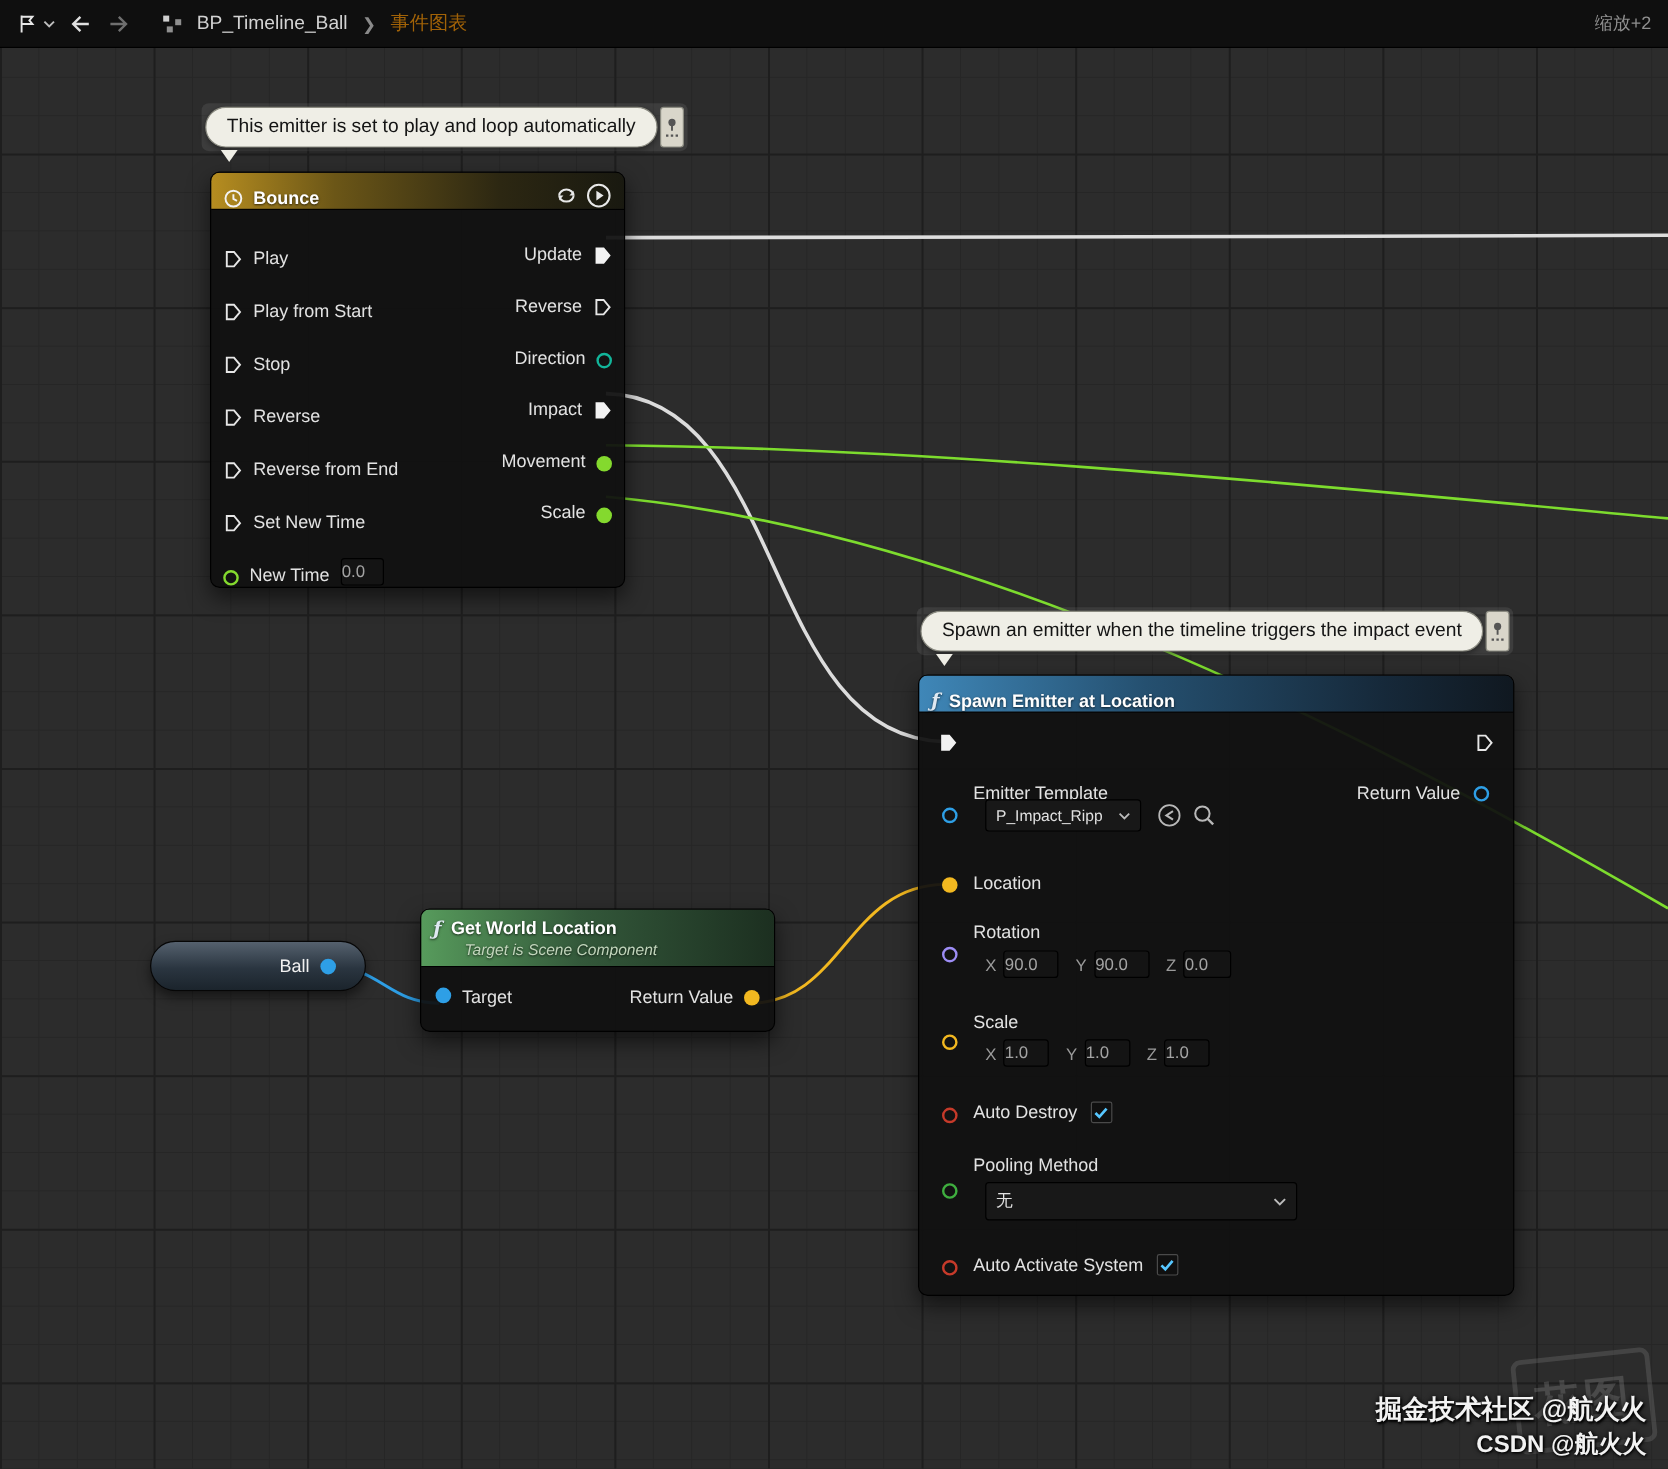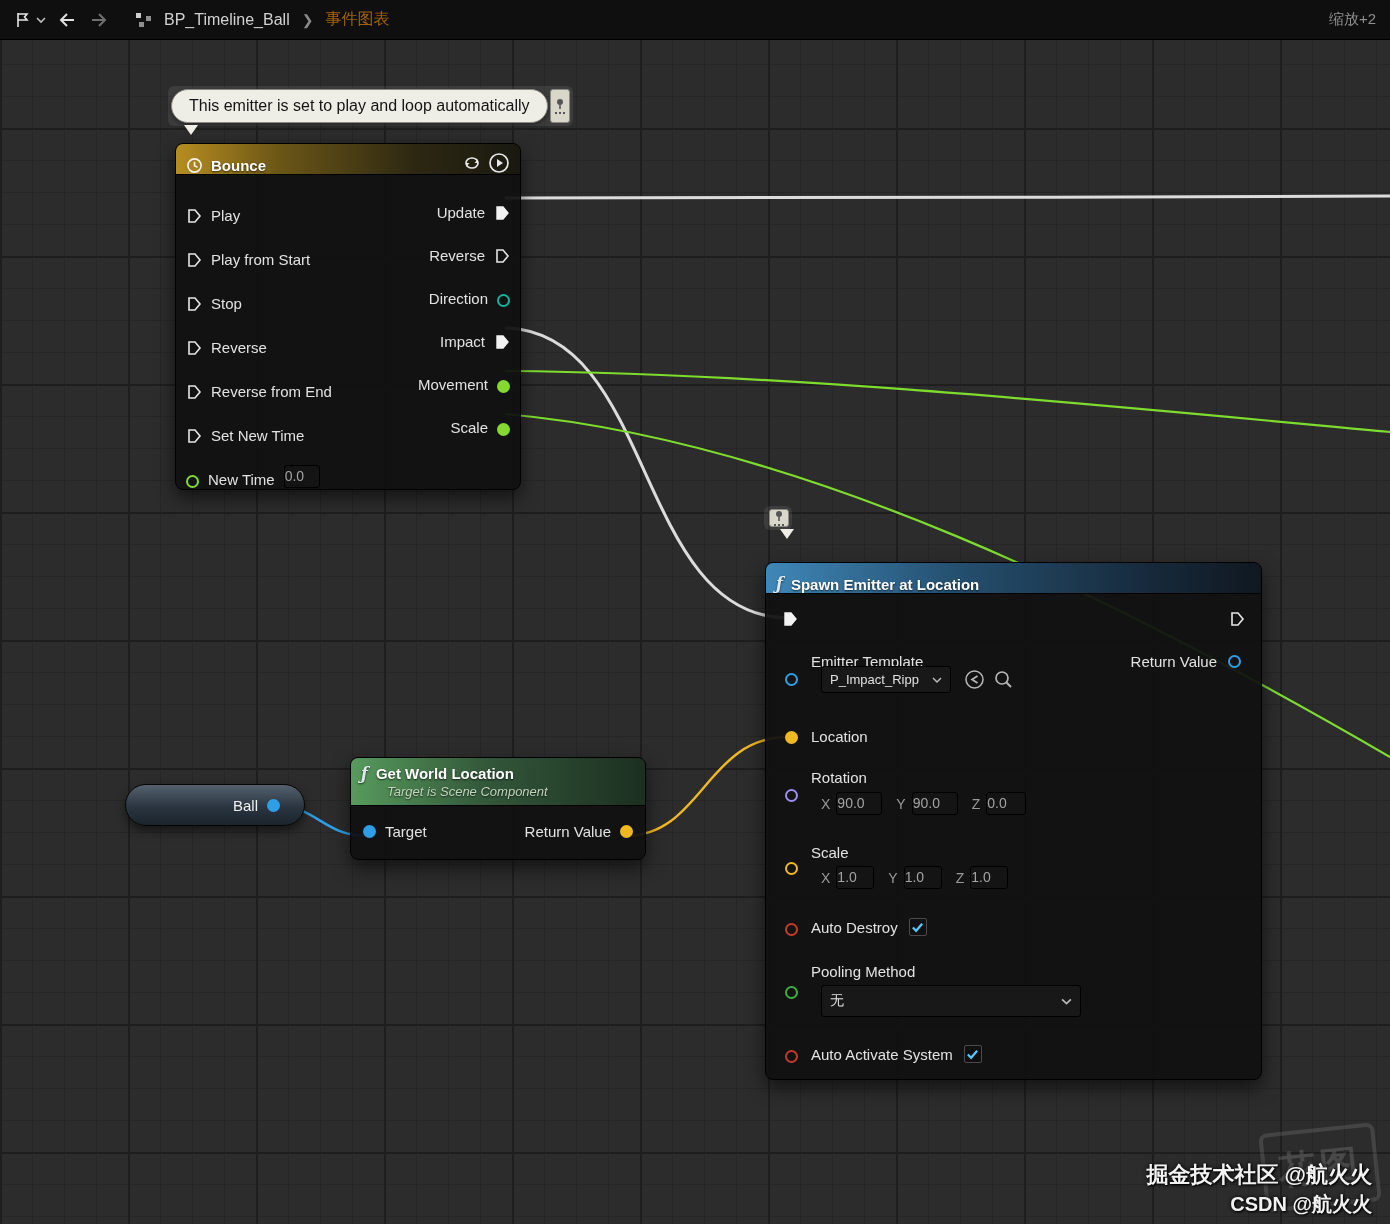--- a/index.html
+++ b/index.html
@@ -135,20 +135,21 @@
     <svg width="10" height="12" viewBox="0 0 10 12">
       <circle cx="5" cy="4" r="3" fill="#555"></circle>
         <path d="M5 7 V11" stroke="#555" stroke-width="1.6"></path>
     </svg>
     <div class="tab-dots"></div>
   </div>
   <div class="comment-tail"></div>
 </div>
 
 <div class="comment-wrap" style="left:764px;top:506px">
+  <div class="bubble">Spawn an emitter when the timeline triggers the impact event</div>
   <div class="bubble-tab">
     <svg width="10" height="12" viewBox="0 0 10 12">
       <circle cx="5" cy="4" r="3" fill="#555"></circle>
         <path d="M5 7 V11" stroke="#555" stroke-width="1.6"></path>
     </svg>
     <div class="tab-dots"></div>
   </div>
   <div class="comment-tail"></div>
 </div>
 
@@ -346,21 +347,21 @@
 
 <div class="node" style="left:350px;top:757px;width:296px;height:103px">
   <div class="node-header hdr-gwl2" style="height:48px;align-items:flex-start;flex-direction:column;justify-content:center;gap:1px">
     <span style="display:flex;align-items:center;gap:8px">
       <span class="fn-glyph">ƒ</span>
       <span>Get World Location</span>
     </span>
     <span style="font-weight:normal;font-style:italic;font-size:13px;color:#c2d6bc;padding-left:26px">Target is Scene Component</span>
   </div>
   <div style="display:flex;align-items:center;justify-content:space-between;padding:0 12px;height:50px">
-    <span style="display:flex;align-items:center;gap:9px">
+    <span style="display:flex;align-items:flex-start;gap:9px">
       <span class="cpin filled" style="--c:#2e9fe6"></span>
       <span class="plabel">Target</span>
     </span>
     <span style="display:flex;align-items:center;gap:9px">
       <span class="plabel">Return Value</span>
       <span class="cpin filled" style="--c:#f2b820"></span>
     </span>
   </div>
 </div>
 

